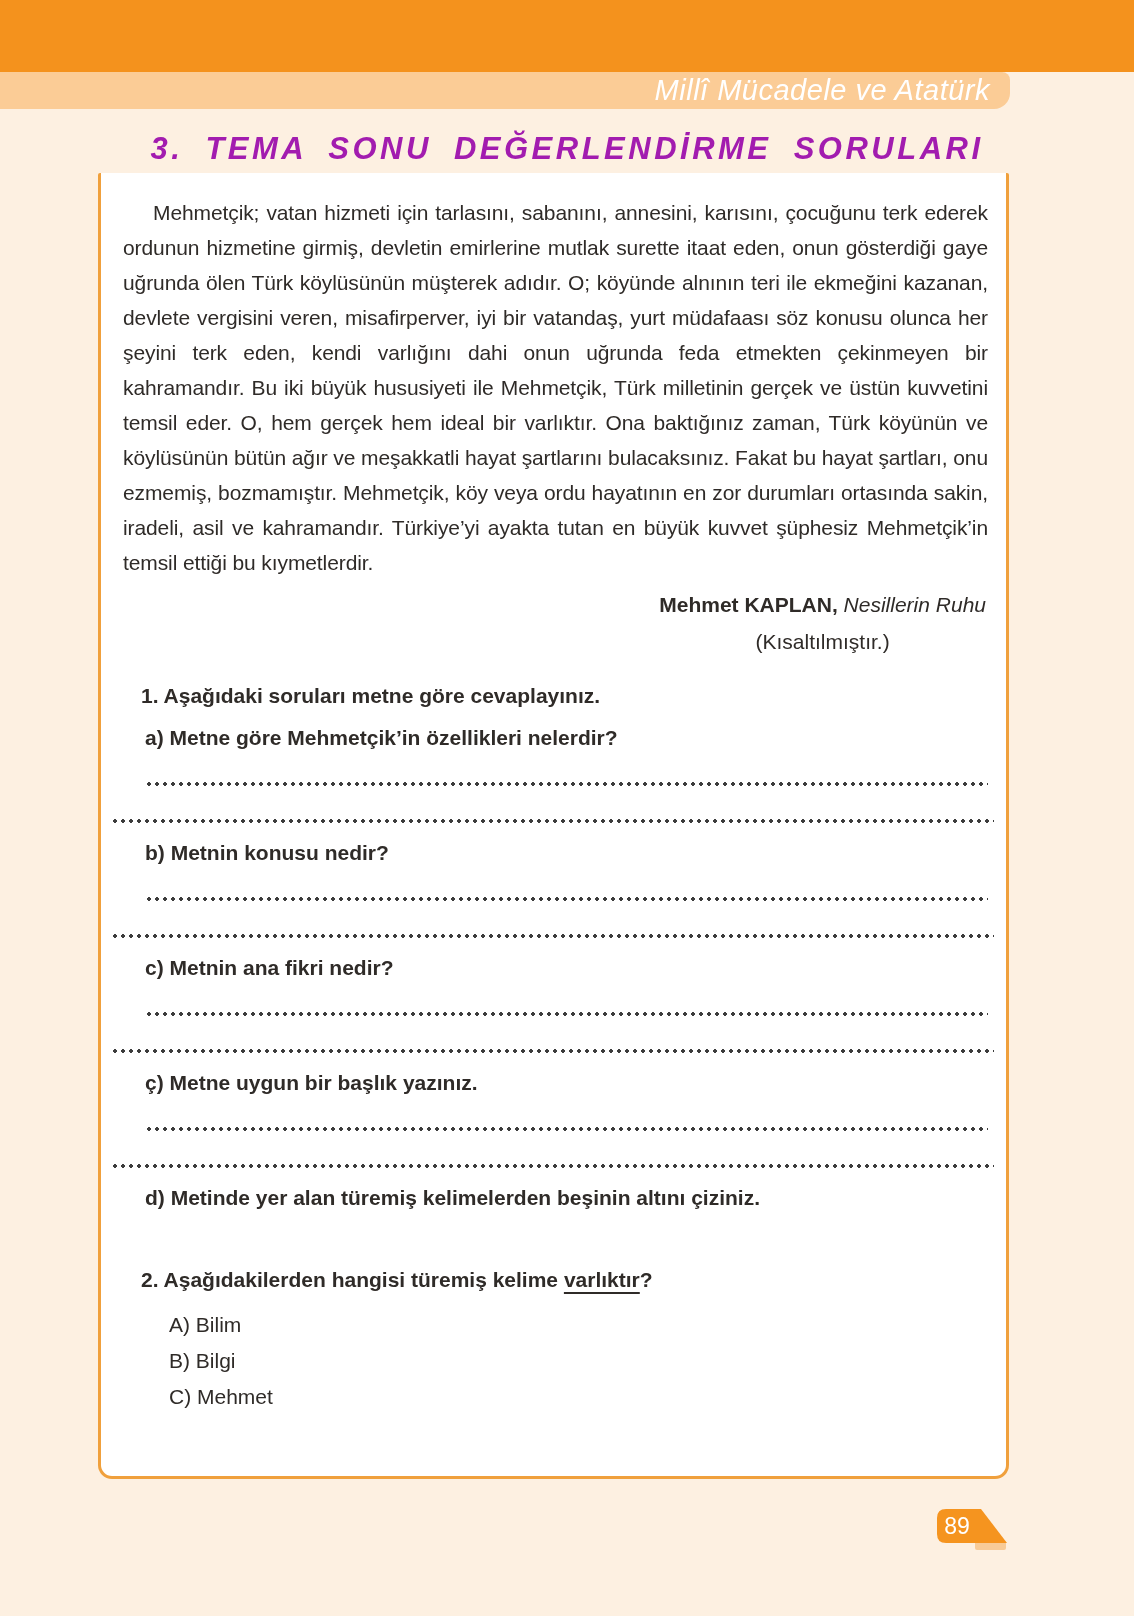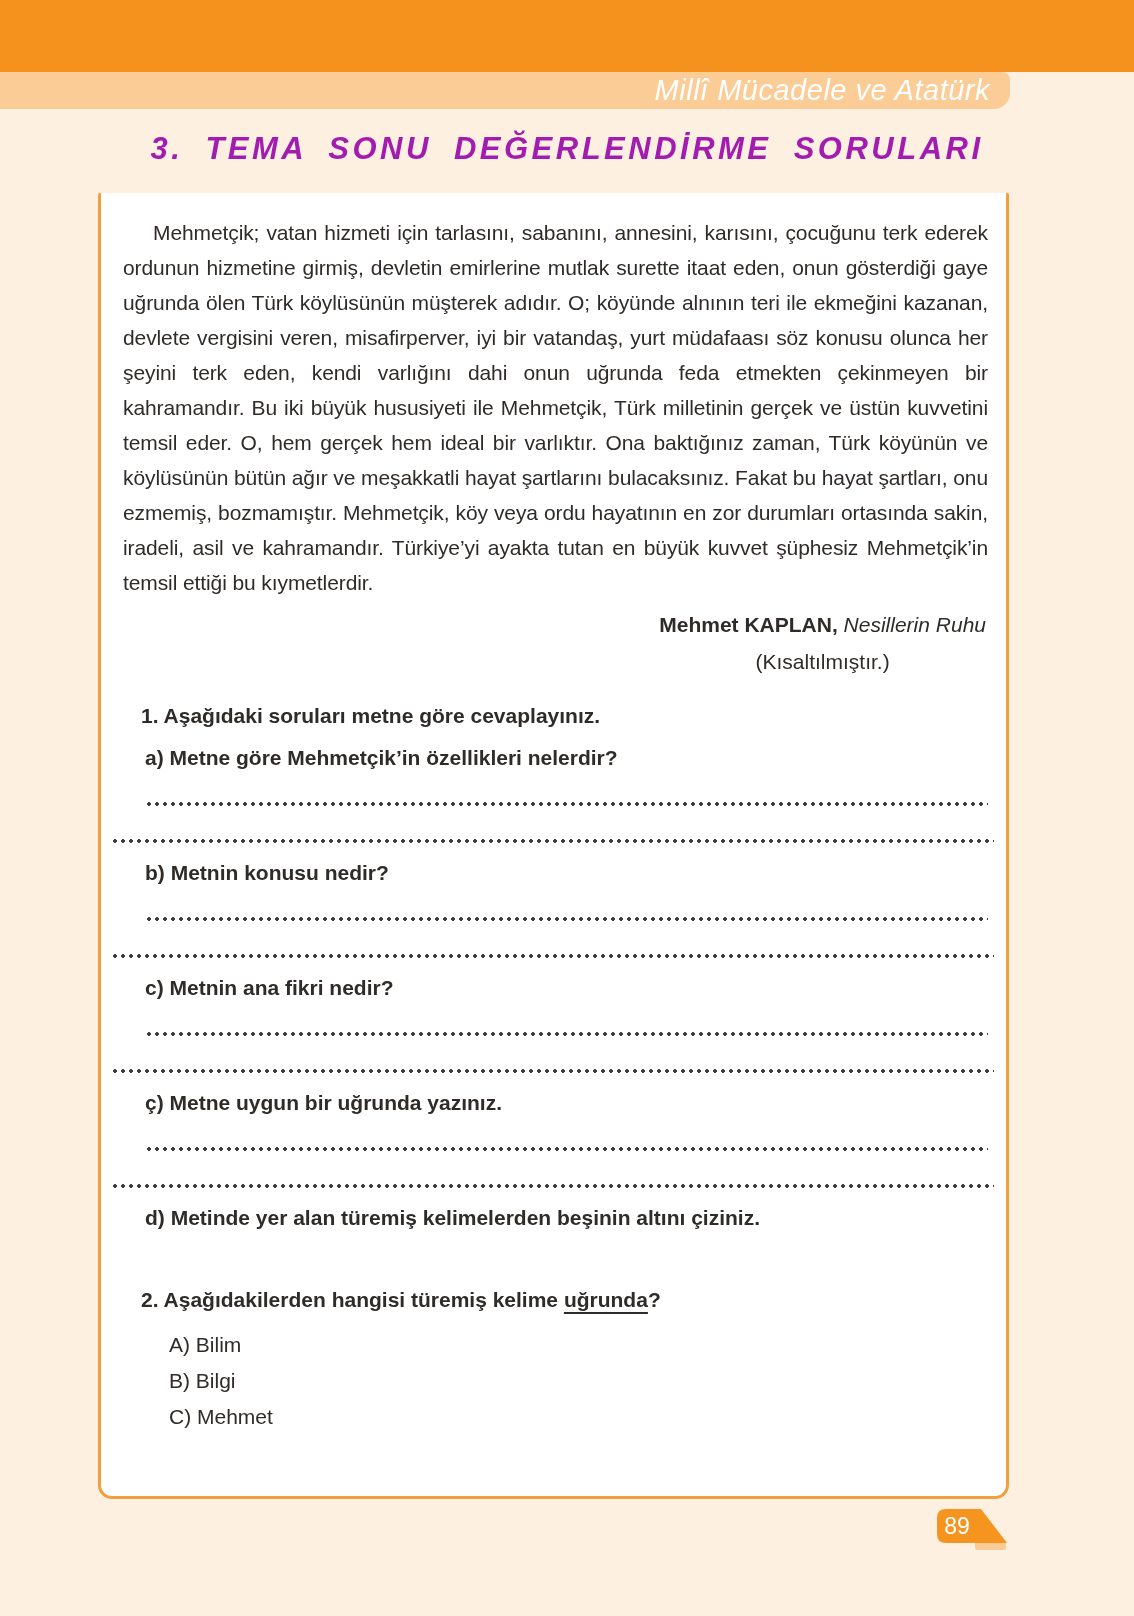--- a/index.html
+++ b/index.html
@@ -43,21 +43,21 @@
     font-size: 31px;
     font-weight: bold;
     font-style: italic;
     letter-spacing: 3.5px;
     word-spacing: 10px;
   }
   
   .content-box {
     position: absolute;
     left: 98px;
-    top: 193px;
+    top: 173px;
     width: 911px;
     height: 1306px;
     background: #ffffff;
     border: 3px solid #f0a03c;
     border-top: none;
     border-radius: 2px 2px 14px 14px;
     padding: 8px 18px 0 22px;
     overflow: hidden;
   }
   .passage {
@@ -167,30 +167,30 @@
       <div class="dots full"></div>
     </div>
 
     <div>
       <div class="sub-label">c) Metnin ana fikri nedir?</div>
       <div class="dots indent"></div>
       <div class="dots full"></div>
     </div>
 
     <div>
-      <div class="sub-label">ç) Metne uygun bir uğrunda yazınız.</div>
+      <div class="sub-label">ç) Metne uygun bir başlık yazınız.</div>
       <div class="dots indent"></div>
       <div class="dots full"></div>
     </div>
 
     <div>
       <div class="sub-label">d) Metinde yer alan türemiş kelimelerden beşinin altını çiziniz.</div>
     </div>
 
-    <div class="q2-title"><span>2. Aşağıdakilerden hangisi türemiş kelime </span><span class="ul">uğrunda</span><span>?</span></div>
+    <div class="q2-title"><span>2. Aşağıdakilerden hangisi türemiş kelime </span><span class="ul">varlıktır</span><span>?</span></div>
 
     <div>
       <div class="option">A) Bilim</div>
       <div class="option">B) Bilgi</div>
       <div class="option">C) Mehmet</div>
     </div>
 
   </div>
 
   <svg class="page-badge" viewBox="0 0 72 46" xmlns="http://www.w3.org/2000/svg">

